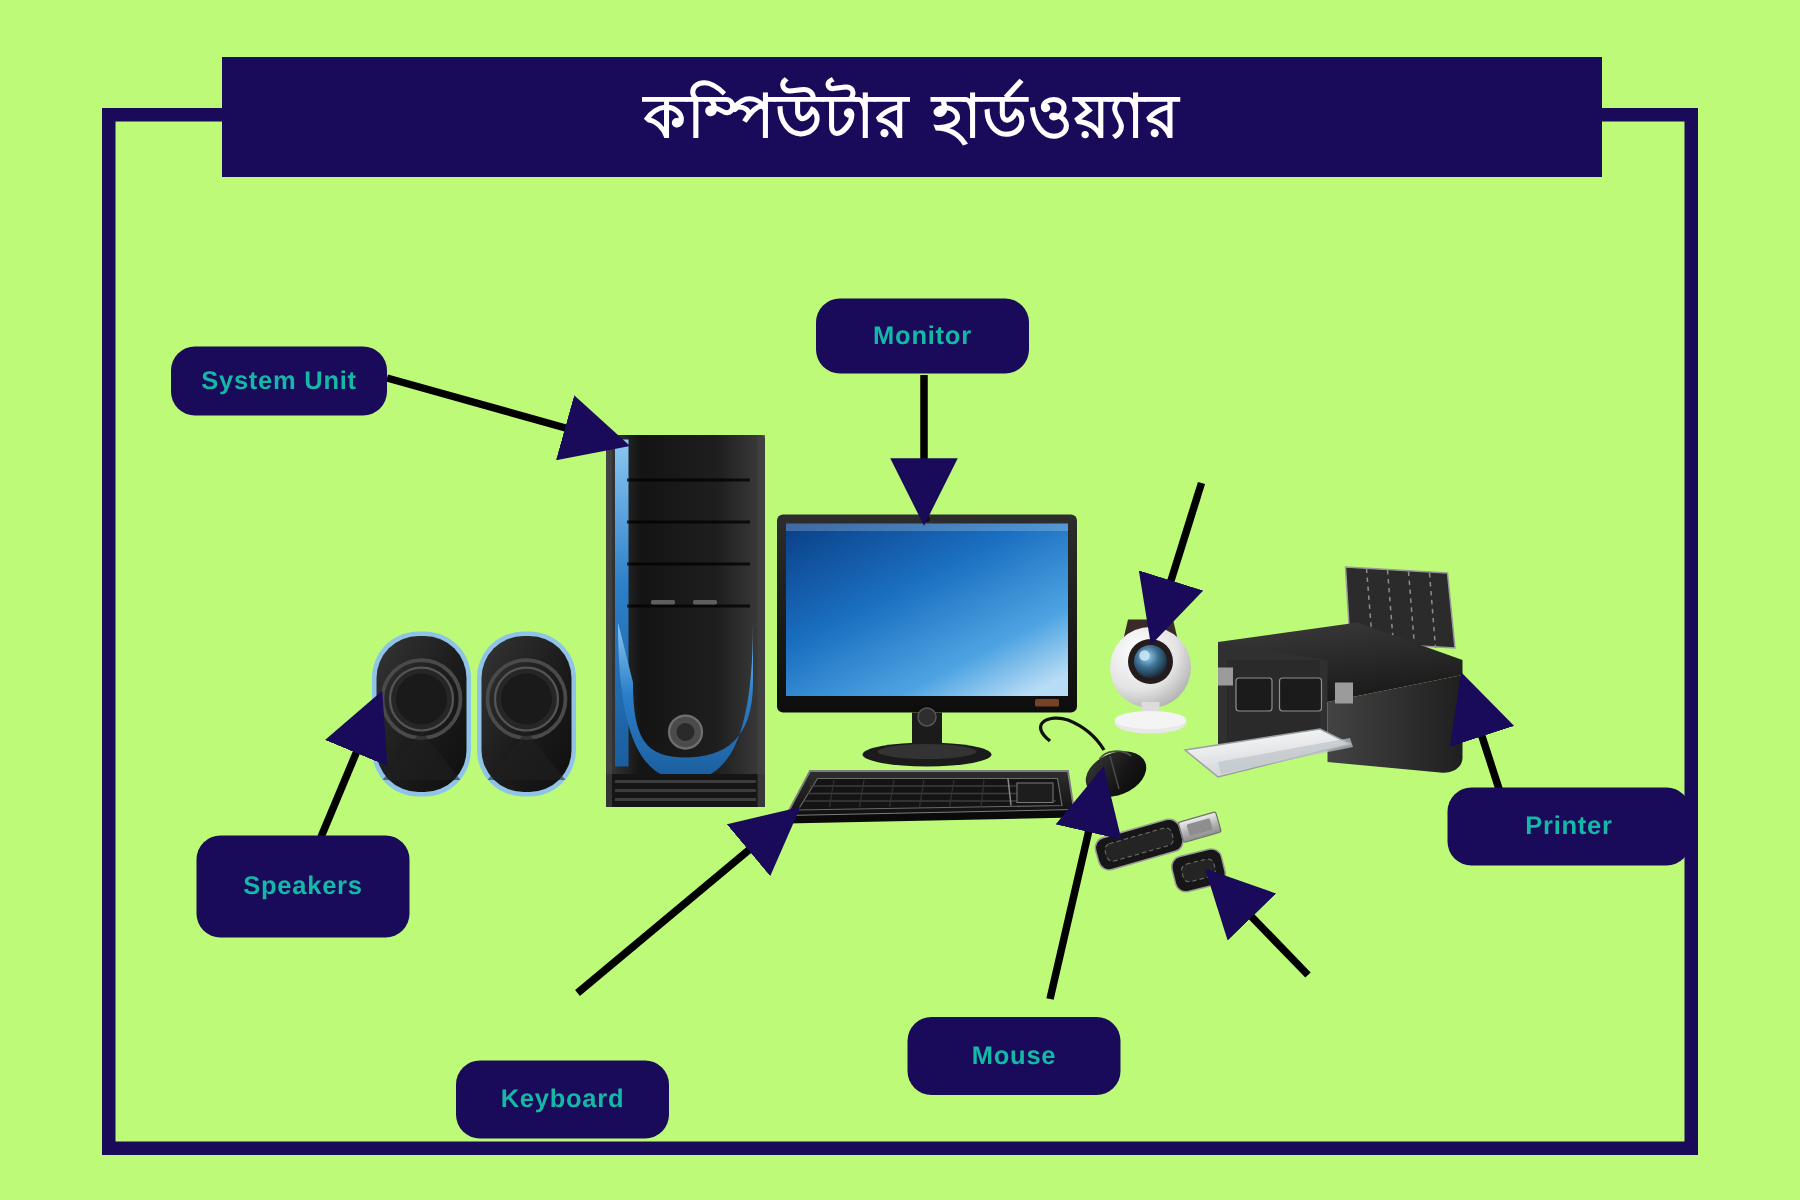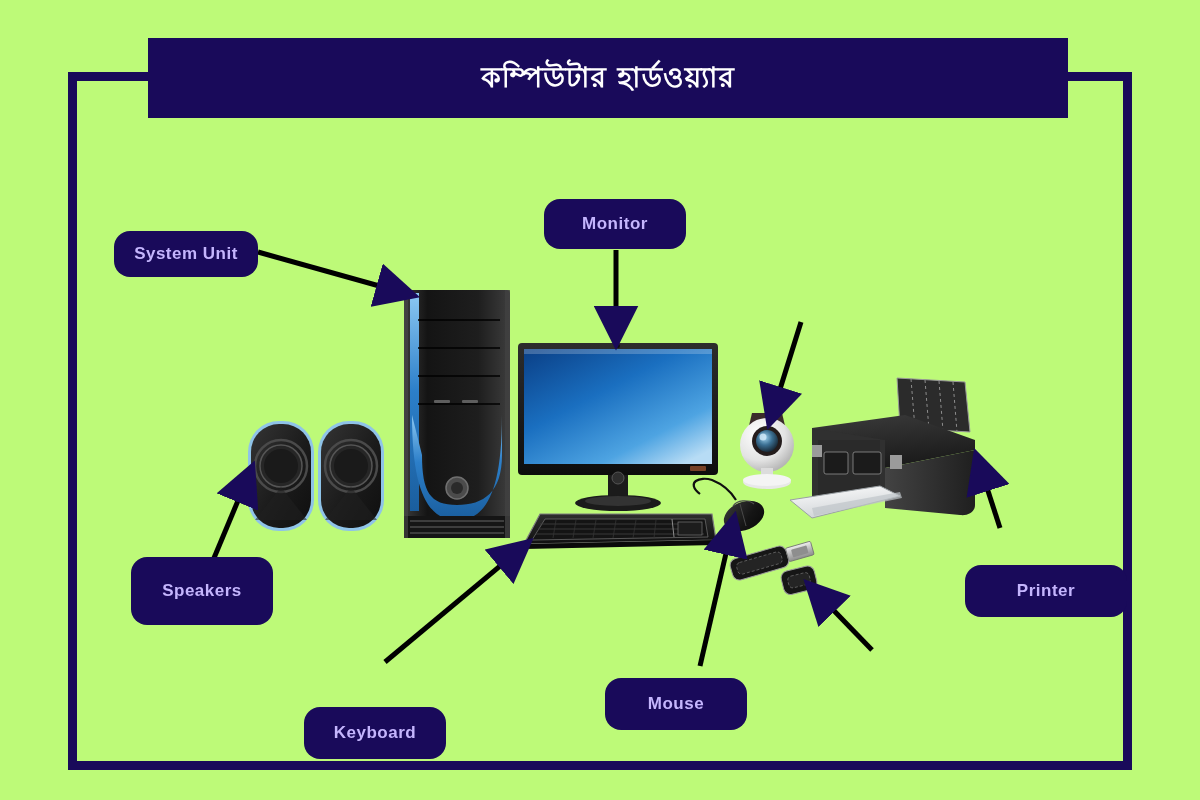--- a/index.html
+++ b/index.html
@@ -36,33 +36,33 @@
     top: 38px;
     width: 920px;
     height: 80px;
     background: #190a5a;
     display: flex;
     align-items: center;
     justify-content: center;
   }
   #title-text {
     color: #ffffff;
-    font-size: 28px;
+    font-size: 40px;
     font-weight: bold;
     font-family: "DejaVu Sans", "Liberation Sans", sans-serif;
     letter-spacing: 1px;
     line-height: 1;
     white-space: nowrap;
   }
   
   .label-box {
     position: absolute;
     background: #190a5a;
     border-radius: 16px;
-    color: #c4b5fd;
+    color: #14b8a6;
     font-family: "Liberation Sans", sans-serif;
     font-weight: bold;
     font-size: 17px;
     letter-spacing: 0.5px;
     display: flex;
     align-items: center;
     justify-content: center;
     box-sizing: border-box;
     padding: 0 14px;
     white-space: nowrap;
@@ -311,21 +311,21 @@
 
   <div class="label-box" style="left:114px;  top:231px; width:144px; height:46px;">
     <span>System Unit</span>
   </div>
 
   <div class="label-box" style="left:544px;  top:199px; width:142px; height:50px;">
     <span>Monitor</span>
   </div>
 
 
-  <div class="label-box" style="left:965px;  top:525px; width:162px; height:52px;margin-top:40px;">
+  <div class="label-box" style="left:965px;  top:525px; width:162px; height:52px;">
     <span>Printer</span>
   </div>
 
   <div class="label-box" style="left:131px;  top:557px; width:142px; height:68px;">
     <span>Speakers</span>
   </div>
 
   <div class="label-box" style="left:304px;  top:667px; width:142px; height:52px;margin-top:40px;">
     <span>Keyboard</span>
   </div>

